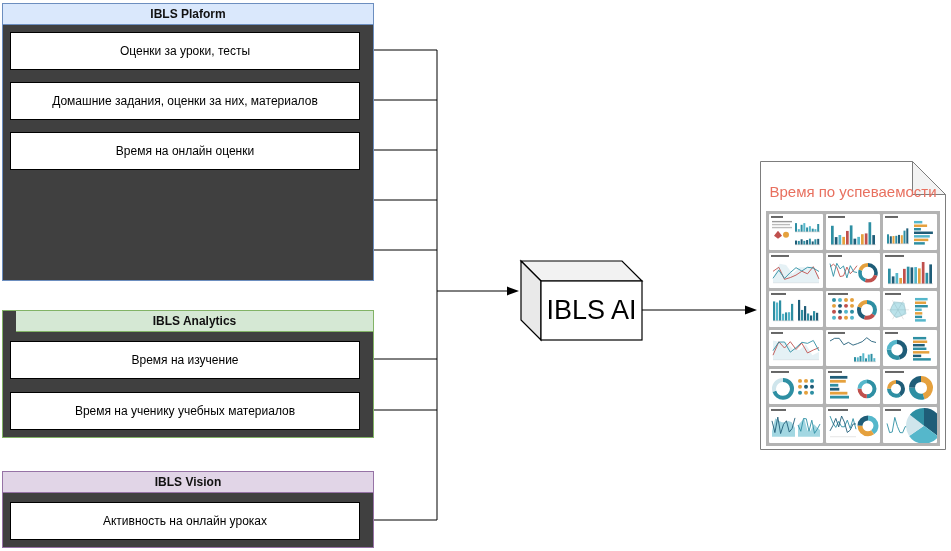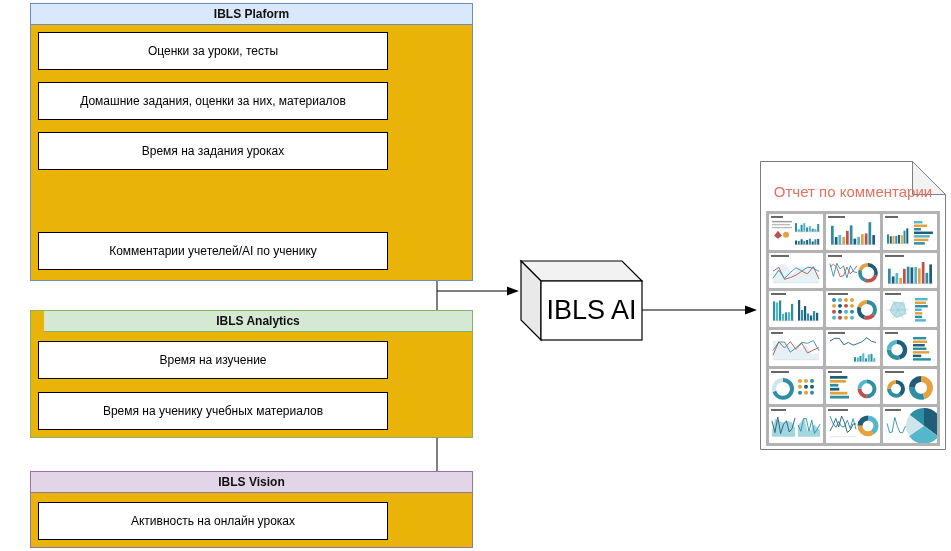--- a/index.html
+++ b/index.html
@@ -2,22 +2,22 @@
 <html><head>
 <meta charset="utf-8">
 <style>
   html,body{margin:0;padding:0;background:#ffffff;}
   #canvas{
     position:relative;width:951px;height:551px;overflow:hidden;
     font-family:"Liberation Sans", sans-serif;background:#ffffff;
   }
   #wires{position:absolute;left:0;top:0;width:951px;height:551px;}
   .group{
-    position:absolute;left:2px;width:443px;background:#eab308;
-    border:1px solid var(--bc,#6c8ebf);box-sizing:border-box;margin-left:28px;
+    position:absolute;left:2px;width:372px;background:#404040;
+    border:1px solid var(--bc,#6c8ebf);box-sizing:border-box;
   }
   .group-header{
     height:20px;line-height:20px;text-align:center;font-size:12px;font-weight:bold;
     color:#111;background:var(--hb,#dae8fc);border-bottom:1px solid var(--bc,#6c8ebf);
   }
   .g0{top:3px;height:278px;}
   .g1{top:310px;height:128px;padding-left:13px;}
   .g2{top:471px;height:77px;}
   .item{
     position:absolute;left:7px;width:350px;height:38px;box-sizing:border-box;
@@ -80,24 +80,21 @@
 
   <section class="group g0" style="--bc: #6c8ebf; --hb: #dae8fc;">
     <div class="group-header">IBLS Plaform</div>
     <div class="item" style="top:28px">
         <span>Оценки за уроки, тесты</span>
       </div>
     <div class="item" style="top:78px">
         <span>Домашние задания, оценки за них, материалов</span>
       </div>
     <div class="item" style="top:128px">
-        <span>Время на задания уроках</span>
-      </div>
-    <div class="item" style="top:228px">
-        <span>Комментарии учетелей/AI по ученику</span>
+        <span>Время на онлайн оценки</span>
       </div>
   </section>
 
   <section class="group g1" style="--bc: #82b366; --hb: #d5e8d4;">
     <div class="group-header">IBLS Analytics</div>
     <div class="item" style="top:30px">
         <span>Время на изучение</span>
       </div>
     <div class="item" style="top:81px">
         <span>Время на ученику учебных материалов</span>
@@ -107,21 +104,21 @@
   <section class="group g2" style="--bc: #9673a6; --hb: #e1d5e7;">
     <div class="group-header">IBLS Vision</div>
     <div class="item" style="top:30px">
         <span>Активность на онлайн уроках</span>
       </div>
   </section>
 
   <div id="cube-label">IBLS AI</div>
 
   <div id="report">
-    <div id="report-title" style="color: rgb(232, 112, 95);">Отчет по комментарии</div>
+    <div id="report-title" style="color: rgb(232, 112, 95);">Время по успеваемости</div>
     <div id="report-grid" style="background: rgb(179, 179, 179);">
         <div class="card">
           <svg viewBox="0 0 54 36" preserveAspectRatio="none">
             <rect x="2" y="2" width="12" height="2" fill="#666"></rect>
             <rect x="3" y="7" width="20" height="1.4" fill="#999"></rect>
             <rect x="3" y="10" width="18" height="1.4" fill="#bbb"></rect>
             <rect x="3" y="13" width="20" height="1.4" fill="#bbb"></rect>
             <polygon points="5,22 9,17 13,22 9,25" fill="#c0504d"></polygon>
             <circle cx="17" cy="21" r="3" fill="#e5a13e"></circle>
             <rect x="26.0" y="9.2" width="2.0" height="8.8" fill="#2e8fa3"></rect>

